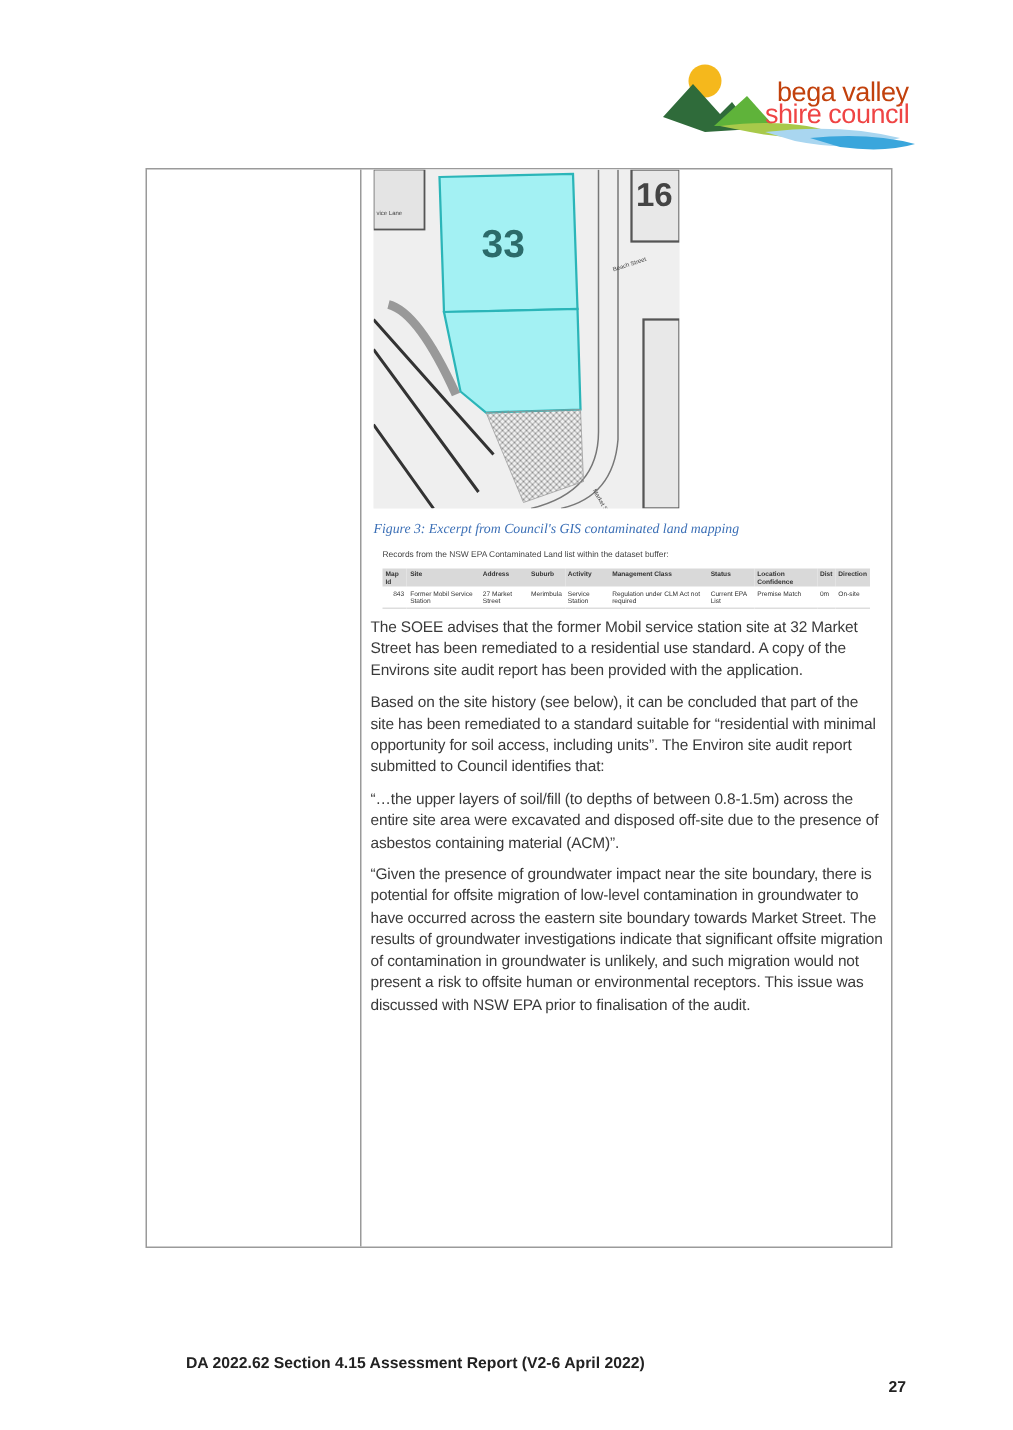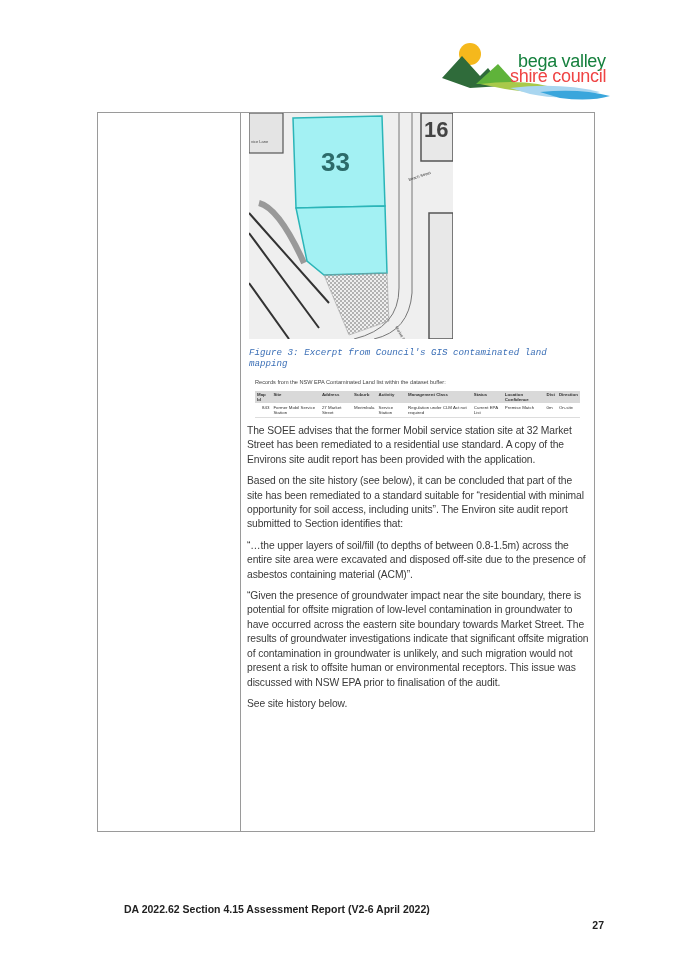--- a/index.html
+++ b/index.html
@@ -1,32 +1,32 @@
 <!DOCTYPE html>
 <html><head>
 <meta charset="utf-8">
 <style>
   html, body { margin: 0; padding: 0; background: #ffffff; }
   body {
     width: 675px; height: 953px; position: relative; overflow: hidden;
     font-family: "Liberation Sans", sans-serif; color: #404040;
   }
   .logo { position: absolute; left: 440px; top: 38px; width: 190px; height: 66px; }
-  .logo-text-1 { position: absolute; left: 78px; top: 13px; font-size: 18px; color: #15803d; letter-spacing: -0.3px; }
+  .logo-text-1 { position: absolute; left: 78px; top: 13px; font-size: 18px; color: #c2410c; letter-spacing: -0.3px; }
   .logo-text-2 { position: absolute; left: 70px; top: 28px; font-size: 18px; color: #ef4444; letter-spacing: -0.3px; }
 
   .frame {
     position: absolute; left: 97px; top: 112px; width: 498px; height: 720px;
     border: 1px solid #9a9a9a; box-sizing: border-box;
   }
   .col-divider { position: absolute; left: 142px; top: 0; bottom: 0; width: 1px; background: #9a9a9a; }
   .content { position: absolute; left: 149px; top: 0; width: 343px; }
 
   .map { position: relative; width: 204px; height: 226px; background: #efefef; overflow: hidden; margin-left: 2px; }
-  .caption { font-family: Liberation Mono, monospace; font-style: italic; font-size: 9.2px; color: #3b6fb6; margin: 8px 0 0 2px; }
+  .caption { font-family: Liberation Serif, serif; font-style: italic; font-size: 9.2px; color: #3b6fb6; margin: 8px 0 0 2px; }
 
   .epa { margin: 10px 0 0 8px; width: 335px; }
   .epa-title { font-weight: bold; color: #2457a5; font-size: 10.5px; }
   .epa-sub { font-size: 5.6px; color: #444; margin-top: 5px; }
   table.epa-table { border-collapse: collapse; margin-top: 6px; width: 325px; font-size: 4.4px; color: #333; }
   table.epa-table th { background: #d9d9d9; text-align: left; font-weight: bold; padding: 1px 2px; vertical-align: top; }
   table.epa-table td { padding: 2px 2px; vertical-align: top; border-bottom: 1px solid #ddd; }
 
   .body-text { font-family: "Liberation Sans", sans-serif; font-size: 10.3px; line-height: 14.4px; color: #3a3a3a; margin: 6px 0 0 0; letter-spacing: -0.1px; }
   .body-text p { margin: 0 0 7px 0; }
@@ -110,24 +110,23 @@
             <td>Premise Match</td>
             <td>0m</td>
             <td>On-site</td>
           </tr>
         </tbody>
       </table>
     </div>
 
     <div class="body-text">
       <p>The SOEE advises that the former Mobil service station site at 32 Market Street has been remediated to a residential use standard.  A copy of the Environs site audit report has been provided with the application.</p>
-      <p>Based on the site history (see below), it can be concluded that part of the site has been remediated to a standard suitable for “residential with minimal opportunity for soil access, including units”.  The Environ site audit report submitted to Section identifies that:</p>
+      <p>Based on the site history (see below), it can be concluded that part of the site has been remediated to a standard suitable for “residential with minimal opportunity for soil access, including units”.  The Environ site audit report submitted to Council identifies that:</p>
       <p>“…the upper layers of soil/fill (to depths of between 0.8-1.5m) across the entire site area were excavated and disposed off-site due to the presence of asbestos containing material (ACM)”.</p>
       <p>“Given the presence of groundwater impact near the site boundary, there is potential for offsite migration of low-level contamination in groundwater to have occurred across the eastern site boundary towards Market Street. The results of groundwater investigations indicate that significant offsite migration of contamination in groundwater is unlikely, and such migration would not present a risk to offsite human or environmental receptors. This issue was discussed with NSW EPA prior to finalisation of the audit.</p>
-      <p>See site history below.</p>
     </div>
   </div>
 </div>
 
 <div class="footer">
   <span>DA 2022.62 Section 4.15 Assessment Report (V2-6 April 2022)</span>
   <span class="page">27</span>
 </div>
 
 </body></html>

